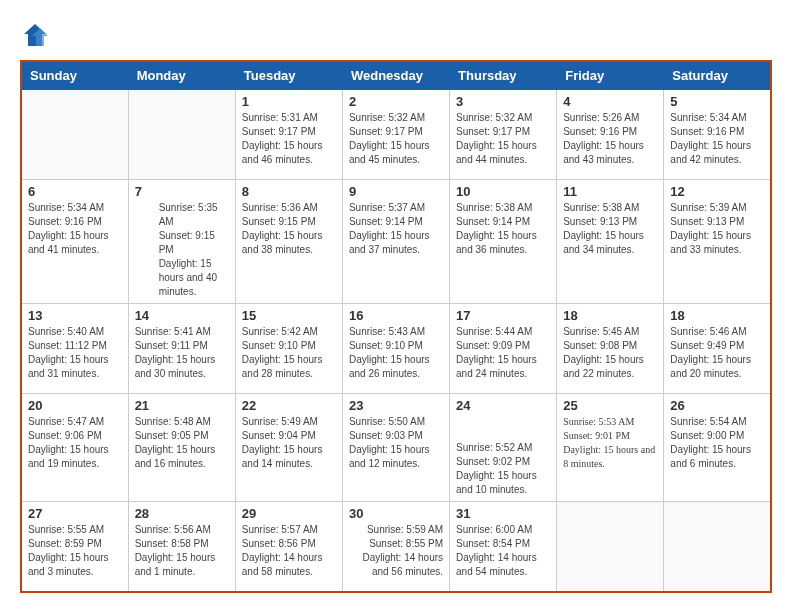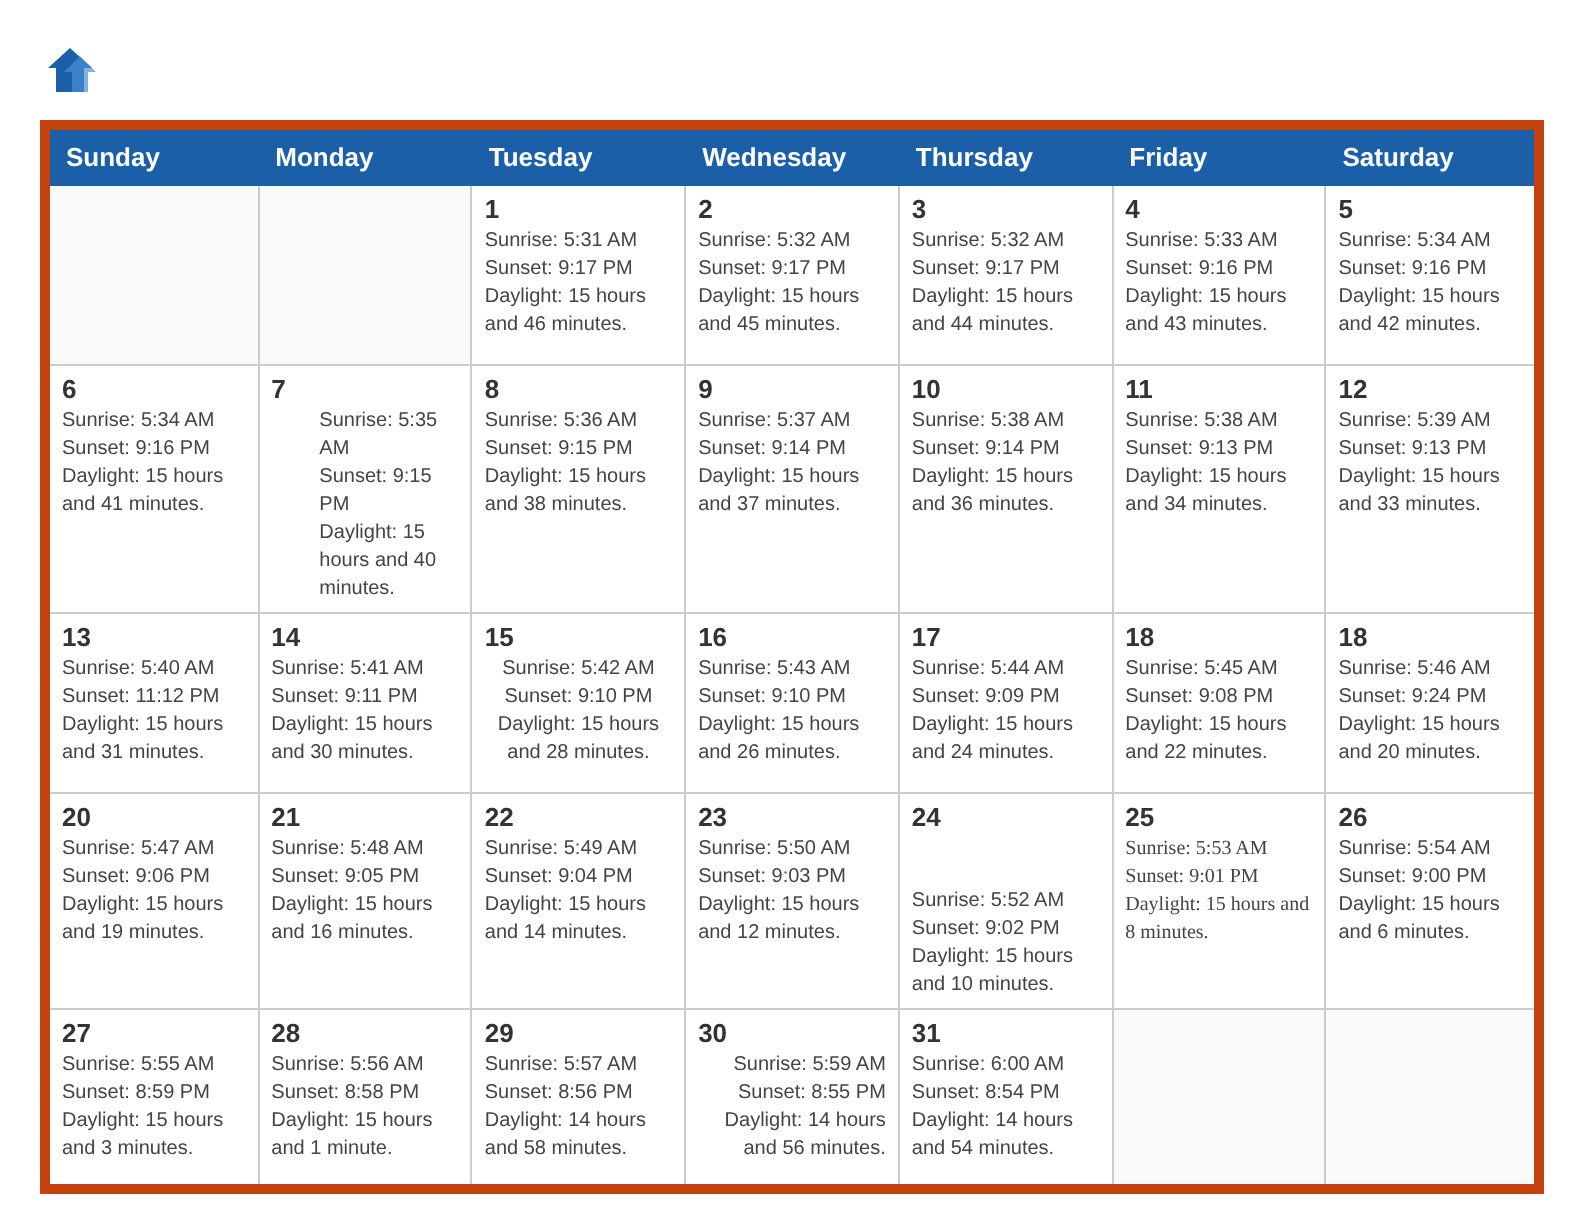--- a/index.html
+++ b/index.html
@@ -48,21 +48,21 @@
       font-weight: bold;
       color: #333;
     }
     .location {
       font-size: 14px;
       color: #555;
     }
     .calendar {
       width: 100%;
       border-collapse: collapse;
-      border: 5px solid #c2410c;
+      border: 2px solid #c2410c;
     }
     .calendar th {
       background-color: #1a5fa8;
       color: #fff;
       text-align: left;
       padding: 6px 8px;
       font-size: 13px;
       border: 1px solid #1a5fa8;
     }
     .calendar td {
@@ -138,21 +138,21 @@
 Daylight: 15 hours and 45 minutes.</div>
         </td>
         <td>
           <span class="day-number">3</span>
           <div class="day-info" style="white-space: pre-line;">Sunrise: 5:32 AM
 Sunset: 9:17 PM
 Daylight: 15 hours and 44 minutes.</div>
         </td>
         <td>
           <span class="day-number">4</span>
-          <div class="day-info" style="white-space: pre-line;">Sunrise: 5:33 AM
+          <div class="day-info" style="white-space: pre-line;">Sunrise: 5:26 AM
 Sunset: 9:16 PM
 Daylight: 15 hours and 43 minutes.</div>
         </td>
         <td>
           <span class="day-number">5</span>
           <div class="day-info" style="white-space: pre-line;">Sunrise: 5:34 AM
 Sunset: 9:16 PM
 Daylight: 15 hours and 42 minutes.</div>
         </td>
       </tr>
@@ -208,21 +208,21 @@
 Daylight: 15 hours and 31 minutes.</div>
         </td>
         <td>
           <span class="day-number">14</span>
           <div class="day-info" style="white-space: pre-line;">Sunrise: 5:41 AM
 Sunset: 9:11 PM
 Daylight: 15 hours and 30 minutes.</div>
         </td>
         <td>
           <span class="day-number">15</span>
-          <div class="day-info" style="white-space: pre-line; text-align: center;">Sunrise: 5:42 AM
+          <div class="day-info" style="white-space: pre-line;">Sunrise: 5:42 AM
 Sunset: 9:10 PM
 Daylight: 15 hours and 28 minutes.</div>
         </td>
         <td>
           <span class="day-number">16</span>
           <div class="day-info" style="white-space: pre-line;">Sunrise: 5:43 AM
 Sunset: 9:10 PM
 Daylight: 15 hours and 26 minutes.</div>
         </td>
         <td>
@@ -233,21 +233,21 @@
         </td>
         <td>
           <span class="day-number">18</span>
           <div class="day-info" style="white-space: pre-line;">Sunrise: 5:45 AM
 Sunset: 9:08 PM
 Daylight: 15 hours and 22 minutes.</div>
         </td>
         <td>
           <span class="day-number">18</span>
           <div class="day-info" style="white-space: pre-line;">Sunrise: 5:46 AM
-Sunset: 9:24 PM
+Sunset: 9:49 PM
 Daylight: 15 hours and 20 minutes.</div>
         </td>
       </tr>
       <tr>
         <td>
           <span class="day-number">20</span>
           <div class="day-info" style="white-space: pre-line;">Sunrise: 5:47 AM
 Sunset: 9:06 PM
 Daylight: 15 hours and 19 minutes.</div>
         </td>

